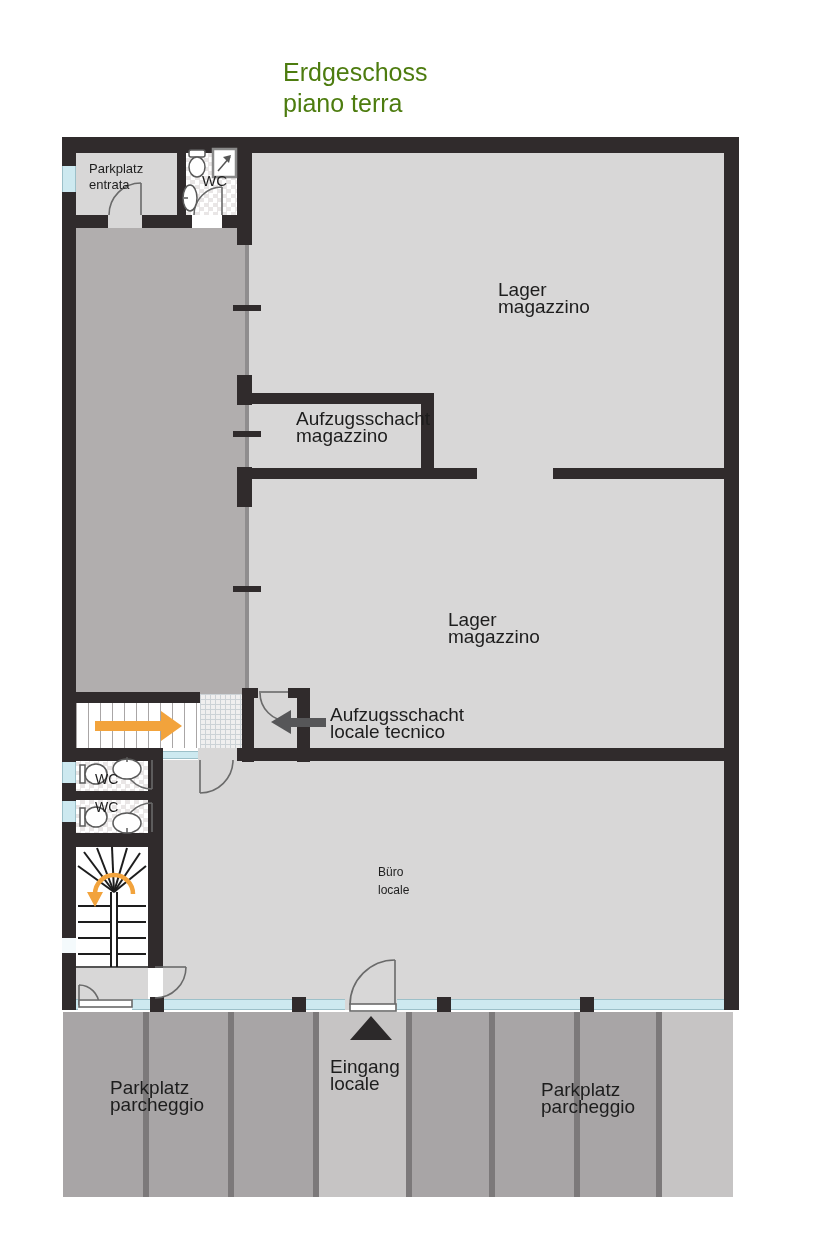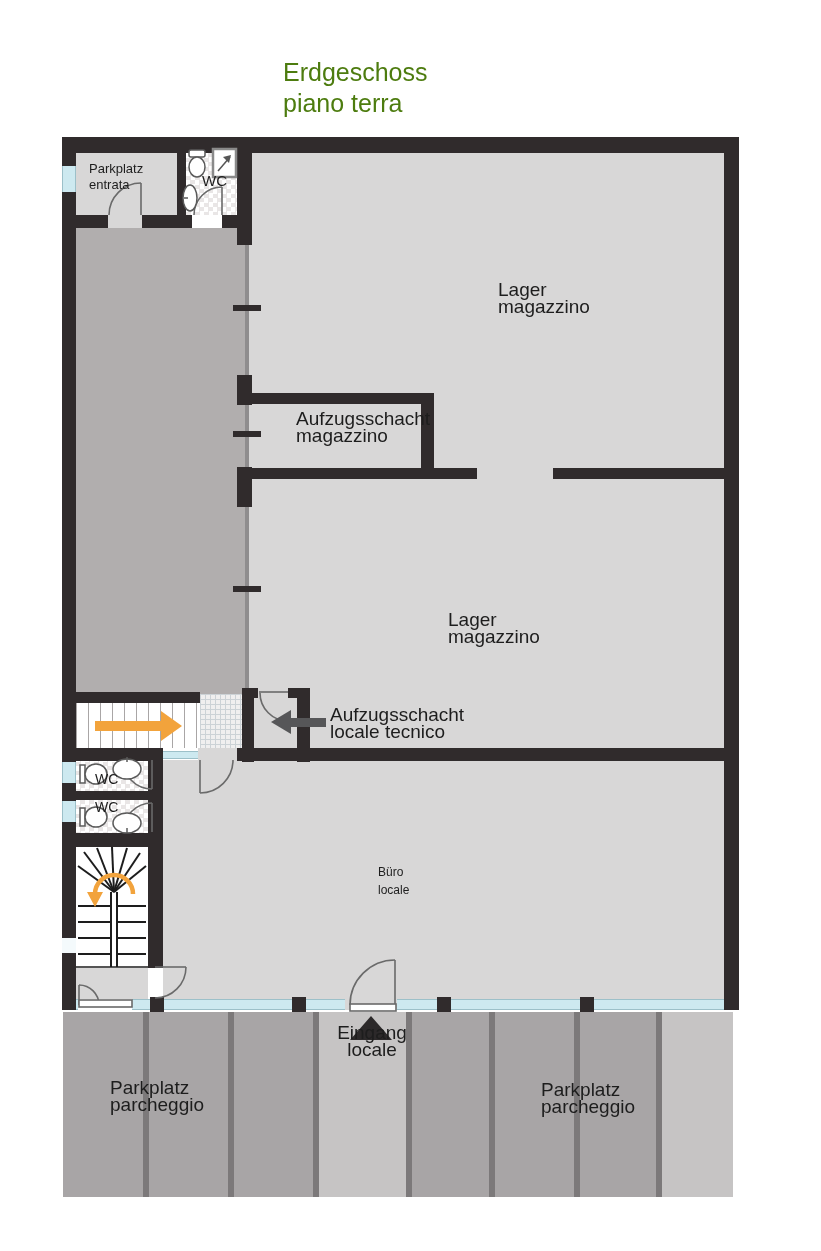--- a/index.html
+++ b/index.html
@@ -254,21 +254,21 @@
   </div>
 
   <div class="a lbl" style="left:95px;top:771px;font-size:14px">WC</div>
   <div class="a lbl" style="left:95px;top:799px;font-size:14px">WC</div>
 
   <div class="a lbl" style="left:378px;top:863px;font-size:12px;line-height:18px">
     <div>Büro</div>
     <div>locale</div>
   </div>
 
-  <div class="a lbl" style="left:330px;top:1024px;width:84px;text-align:center">
+  <div class="a lbl" style="left:330px;top:1058px;width:84px;">
     <div>Eingang</div>
     <div>locale</div>
   </div>
 
   <div class="a lbl" style="left:110px;top:1079px">
     <div>Parkplatz</div>
     <div>parcheggio</div>
   </div>
 
   <div class="a lbl" style="left:541px;top:1081px">

